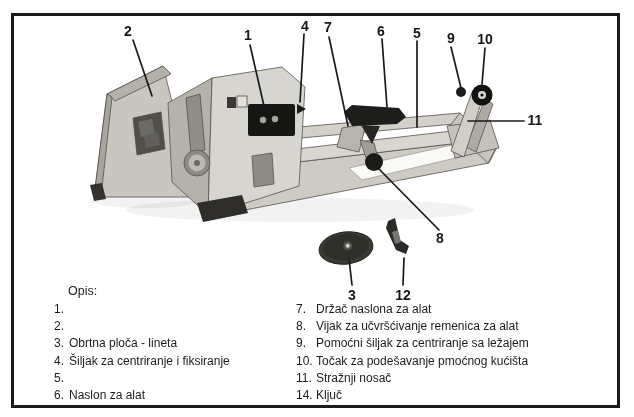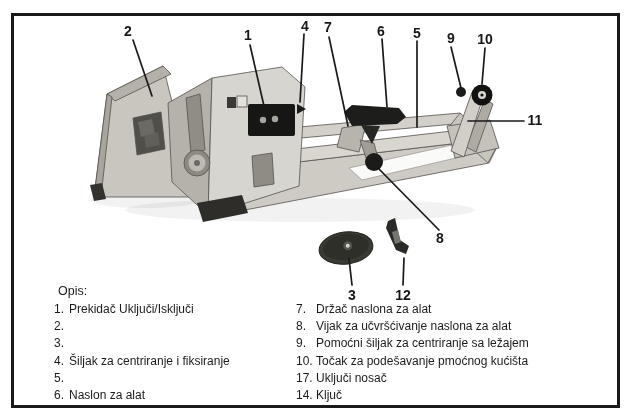--- a/index.html
+++ b/index.html
@@ -6,21 +6,21 @@
   #page {
     position:relative; width:634px; height:417px; background:#ffffff;
     font-family:"Liberation Sans", sans-serif; overflow:hidden;
   }
   #frame {
     position:absolute; left:11px; top:13px; width:609px; height:395px;
     border:3px solid #1a1a1a; box-sizing:border-box; background:#ffffff;
   }
   #diagram-svg { position:absolute; left:0; top:0; width:634px; height:417px; }
   .legend-title {
-    position:absolute; left:58px; top:284px; font-size:12.5px; color:#1b1b1b;
+    position:absolute; left:68px; top:284px; font-size:12.5px; color:#1b1b1b;
   }
   .legend-col { position:absolute; display:flex; flex-direction:column; }
   #legend-left  { left:54px;  top:302px; }
   #legend-right { left:296px; top:302px; }
   .legend-row {
     display:flex; height:17.2px; align-items:flex-start;
     font-size:12px; color:#1b1b1b; white-space:nowrap;
   }
   #legend-left  .legend-num { width:15px; flex:0 0 15px; }
   #legend-right .legend-num { width:20px; flex:0 0 20px; }
@@ -134,27 +134,27 @@
     <text class="callout-num" x="485" y="44" text-anchor="middle">10</text>
     <text class="callout-num" x="535" y="125" text-anchor="middle">11</text>
     <text class="callout-num" x="403" y="300" text-anchor="middle">12</text>
   </svg>
 
   <div class="legend-title">Opis:</div>
 
   <div id="legend-left" class="legend-col">
     <div class="legend-row">
       <span class="legend-num">1.</span>
-      <span>Prekidač Uključi/Isključi</span>
     </div>
     <div class="legend-row">
       <span class="legend-num">2.</span>
     </div>
     <div class="legend-row">
       <span class="legend-num">3.</span>
+      <span>Obrtna ploča - lineta</span>
     </div>
     <div class="legend-row">
       <span class="legend-num">4.</span>
       <span>Šiljak za centriranje i fiksiranje</span>
     </div>
     <div class="legend-row">
       <span class="legend-num">5.</span>
     </div>
     <div class="legend-row">
       <span class="legend-num">6.</span>
@@ -162,32 +162,32 @@
     </div>
   </div>
 
   <div id="legend-right" class="legend-col">
     <div class="legend-row">
       <span class="legend-num">7.</span>
       <span>Držač naslona za alat</span>
     </div>
     <div class="legend-row">
       <span class="legend-num">8.</span>
-      <span>Vijak za učvršćivanje naslona za alat</span>
+      <span>Vijak za učvršćivanje remenica za alat</span>
     </div>
     <div class="legend-row">
       <span class="legend-num">9.</span>
       <span>Pomoćni šiljak za centriranje sa ležajem</span>
     </div>
     <div class="legend-row">
       <span class="legend-num">10.</span>
       <span>Točak za podešavanje pmoćnog kućišta</span>
     </div>
     <div class="legend-row">
-      <span class="legend-num">17.</span>
-      <span>Uključi nosač</span>
+      <span class="legend-num">11.</span>
+      <span>Stražnji nosač</span>
     </div>
     <div class="legend-row">
       <span class="legend-num">14.</span>
       <span>Ključ</span>
     </div>
   </div>
 </div>
 
 </body></html>

